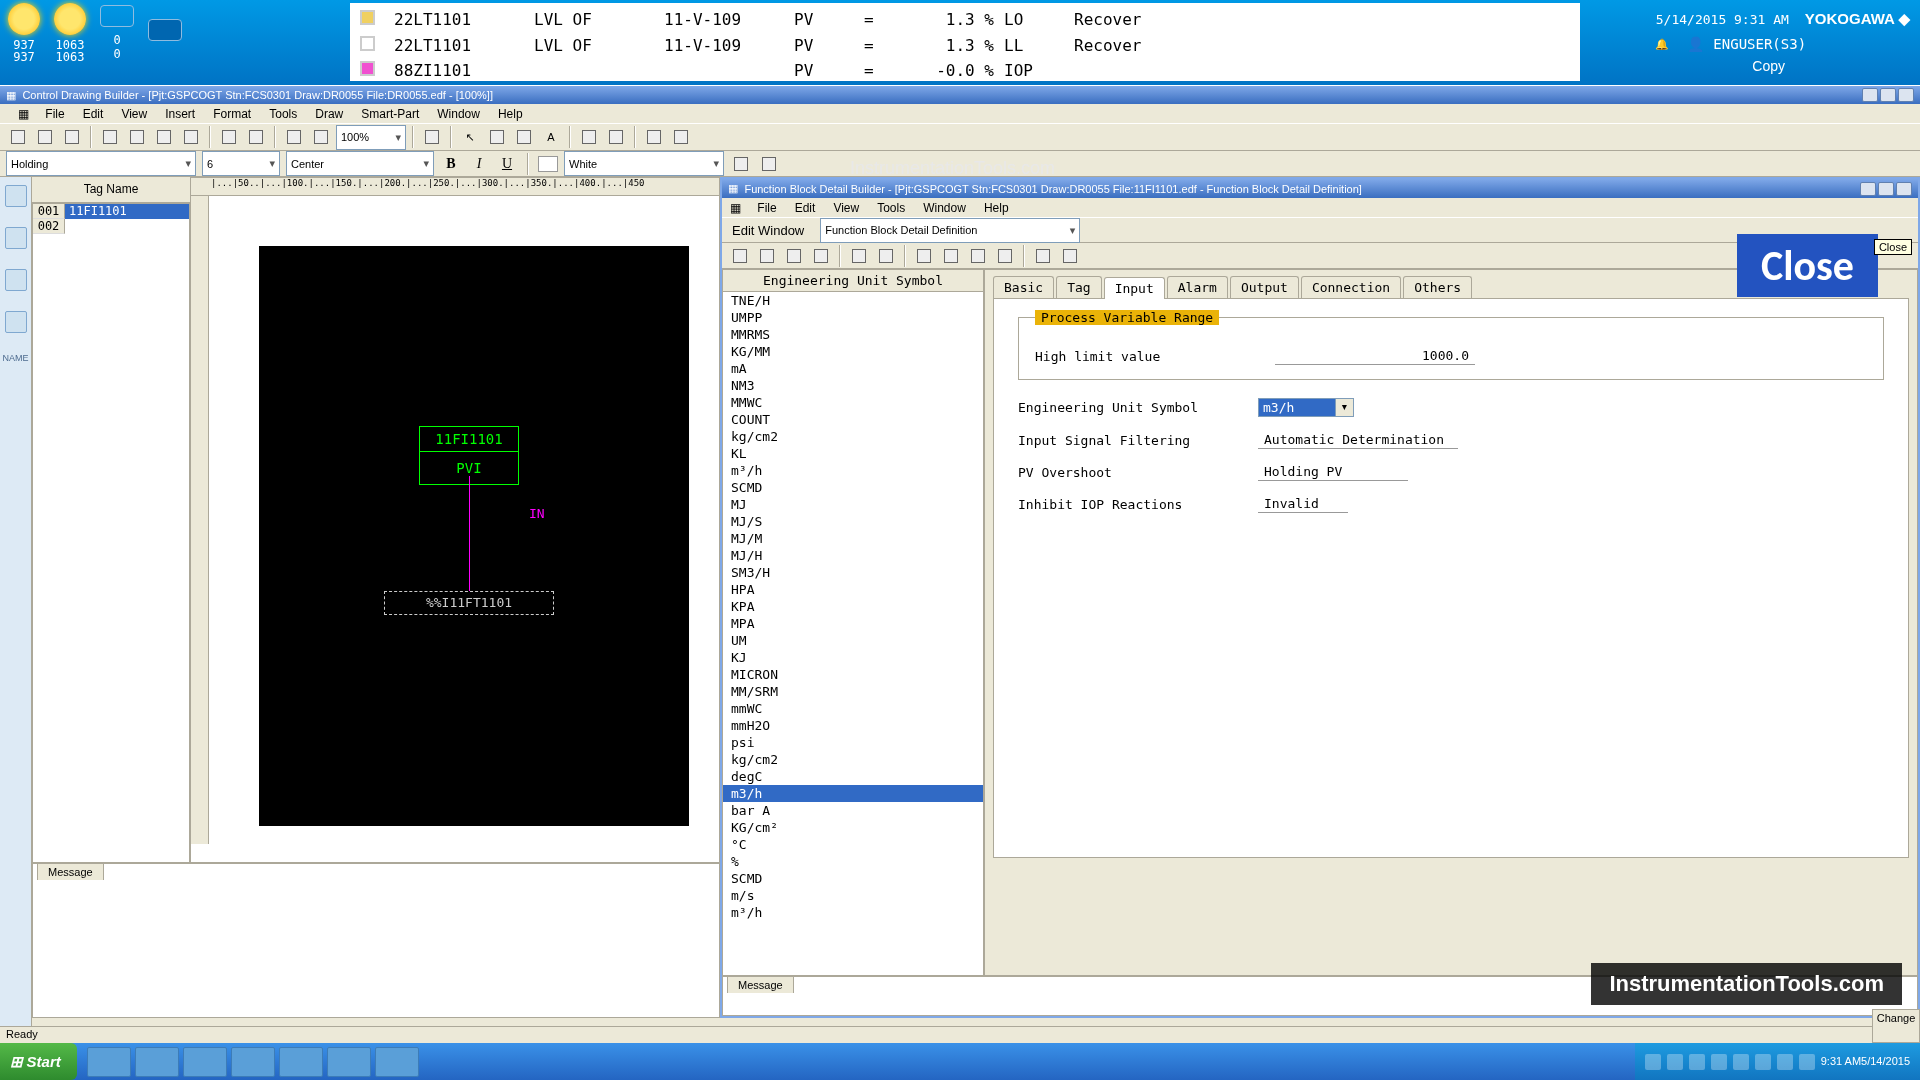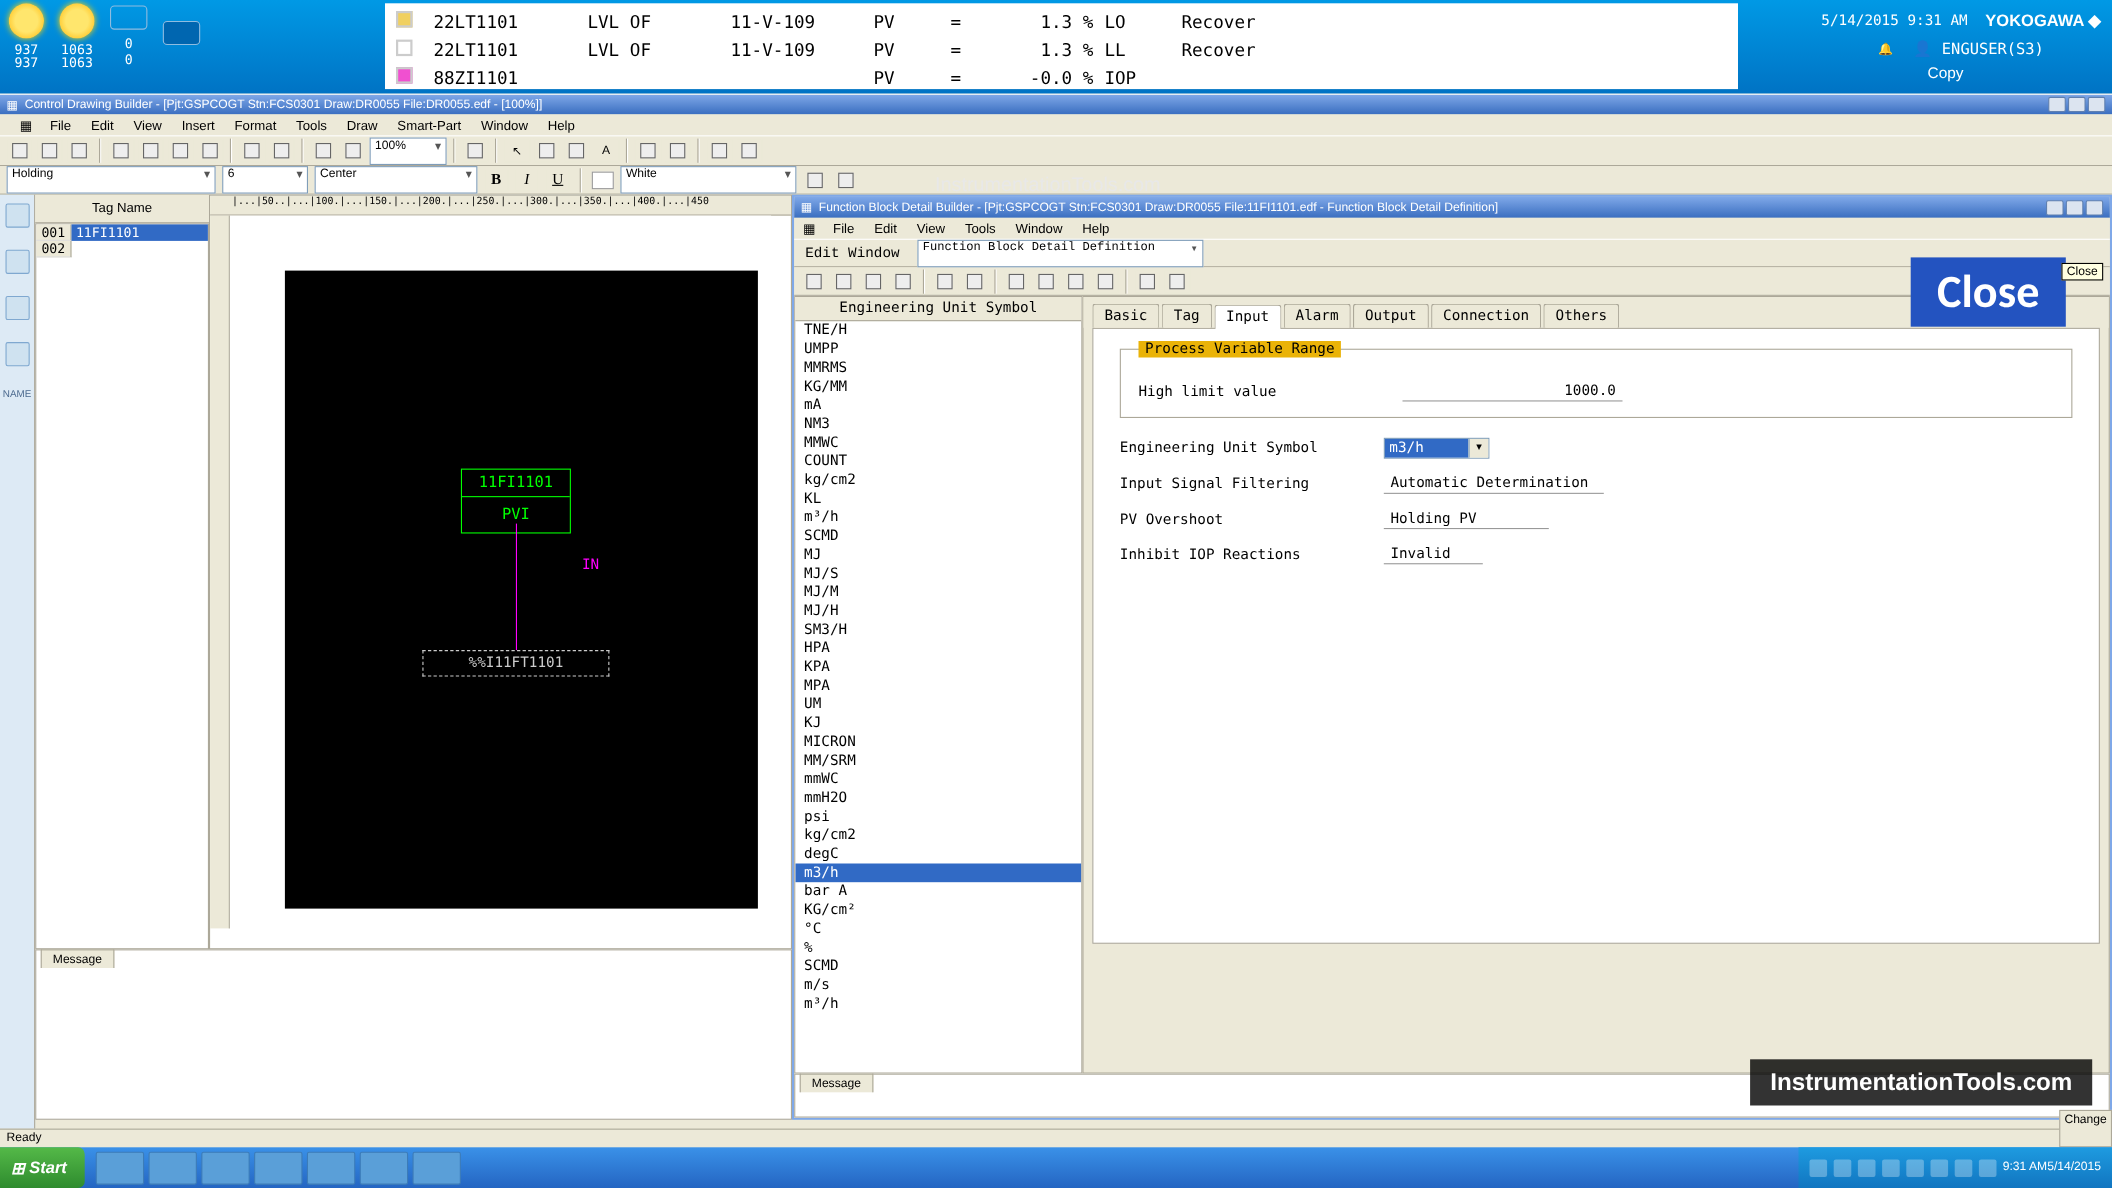--- a/index.html
+++ b/index.html
@@ -7,34 +7,34 @@
 .topbar{height:85px;background:linear-gradient(#0099e5,#0073c4);position:relative;color:#fff;}
 .topbar-left{position:absolute;left:8px;top:3px;display:flex;gap:14px;align-items:center;}
 .weather{display:flex;flex-direction:column;align-items:center;font-family:Consolas,monospace;font-size:12px;}
 .sun{width:32px;height:32px;background:radial-gradient(circle,#ffe66d 45%,#ffb400 100%);border-radius:50%;box-shadow:0 0 6px #ffd700;}
 .w-vals{margin-top:4px;line-height:1;}
 .mini-ind{display:flex;flex-direction:column;align-items:center;font-family:Consolas,monospace;font-size:12px;}
 .mini-box{width:34px;height:22px;border:1px solid #8fbce0;border-radius:4px;margin-bottom:6px;}
 .alarm-panel{position:absolute;left:350px;top:3px;width:1230px;height:78px;background:#fff;color:#000;font-family:Consolas,monospace;font-size:16px;padding:4px 10px;line-height:1.6;}
 .alarm-row{display:grid;grid-template-columns:24px 130px 120px 120px 60px 30px 90px 60px 200px;gap:10px;}
 .al-sq{width:15px;height:15px;border:2px solid #ccc;margin-top:3px;}
-.topbar-right{position:absolute;right:10px;top:10px;display:flex;flex-direction:column;align-items:center;gap:8px;color:#fff;}
+.topbar-right{position:absolute;right:10px;top:10px;display:flex;flex-direction:column;align-items:flex-start;gap:8px;color:#fff;}
 .tb-time{font-family:Consolas,monospace;font-size:13px;}
 .tb-logo{font-size:15px;font-weight:bold;}
 .tb-user{font-family:Consolas,monospace;font-size:14px;}
 .winbar{height:19px;background:linear-gradient(#7fa8e8,#3a6ec0);color:#fff;font-size:11px;padding:2px 6px;display:flex;align-items:center;justify-content:space-between;border-top:1px solid #fff;}
 .winbtns{display:flex;gap:2px;}
 .winbtn{width:16px;height:14px;background:#dce4f0;border:1px solid #6080b0;border-radius:2px;}
 .menubar{height:19px;background:#ece9d8;display:flex;align-items:center;padding:0 18px;font-size:12px;gap:2px;}
 .menubar span{padding:2px 8px;cursor:default;}
 .toolbar{height:28px;background:#ece9d8;border-top:1px solid #fff;border-bottom:1px solid #aca899;display:flex;align-items:center;padding:0 6px;gap:3px;}
 .tbtn{width:24px;height:22px;border:1px solid #ece9d8;display:flex;align-items:center;justify-content:center;}
 .tbtn-box{width:14px;height:14px;border:1px solid #666;background:#eee;}
 .tsep{width:2px;height:22px;border-left:1px solid #aca899;border-right:1px solid #fff;margin:0 3px;}
-.combo{height:25px;background:#fff;border:1px solid #7f9db9;padding:0 4px;display:flex;align-items:flex-start;font-size:11px;}
+.combo{height:25px;background:#fff;border:1px solid #7f9db9;padding:0 4px;display:flex;align-items:center;font-size:11px;}
 .combo-arr{margin-left:auto;color:#555;}
 .fmt-bar{height:26px;background:#ece9d8;border-bottom:1px solid #aca899;display:flex;align-items:center;padding:0 6px;gap:6px;}
 .fmt-btn{width:22px;height:20px;border:1px solid #ece9d8;display:flex;align-items:center;justify-content:center;font-family:"Times New Roman";font-size:14px;}
 .color-swatch{width:20px;height:16px;background:#fff;border:1px solid #999;}
 .main-area{position:absolute;left:0;top:177px;right:0;bottom:37px;}
 .left-strip{position:absolute;left:0;top:0;width:32px;bottom:0;background:#ddeaf5;border-right:1px solid #aca899;display:flex;flex-direction:column;align-items:center;gap:20px;padding-top:8px;}
 .ls-icon{width:22px;height:22px;background:#cfe2f0;border:1px solid #7fa8d0;border-radius:2px;}
 .ls-txt{font-size:9px;color:#4d6b8f;}
 .tree-panel{position:absolute;left:32px;top:0;width:158px;height:26px;background:#ece9d8;border-bottom:1px solid #aca899;text-align:center;padding-top:5px;font-size:12px;}
 .tree-list{position:absolute;left:32px;top:26px;width:158px;bottom:180px;background:#fff;border:1px solid #aca899;}
@@ -51,21 +51,21 @@
 .fb-cell{border-bottom:1px solid #0f0;padding:4px 0;}
 .in-lbl{position:absolute;left:270px;top:260px;color:#f0f;font-family:Consolas,monospace;font-size:13px;}
 .v-line{position:absolute;left:210px;top:230px;width:0;height:115px;border-left:1px solid #f0f;}
 .src-block{position:absolute;left:125px;top:345px;width:170px;height:24px;border:1px dashed #ccc;color:#ccc;font-family:Consolas,monospace;font-size:13px;text-align:center;padding-top:3px;}
 .msg-panel{position:absolute;left:32px;bottom:25px;width:688px;height:155px;background:#fff;border:1px solid #aca899;}
 .msg-tab{position:absolute;left:4px;top:-1px;background:#ece9d8;border:1px solid #aca899;border-bottom:none;padding:2px 10px;font-size:11px;}
 .sub-window{position:absolute;left:720px;top:0;right:0;bottom:25px;background:#ece9d8;border:2px solid #7fa8e8;}
 .sub-win-title{height:19px;background:linear-gradient(#7fa8e8,#3a6ec0);color:#fff;font-size:11px;padding:2px 6px;display:flex;align-items:center;justify-content:space-between;}
 .sub-menubar{height:19px;background:#ece9d8;display:flex;align-items:center;padding:0 8px;font-size:12px;gap:2px;}
 .sub-menubar span{padding:2px 8px;}
-.edit-row{height:26px;background:#ece9d8;border-top:1px solid #fff;border-bottom:1px solid #aca899;display:flex;align-items:center;padding:0 10px;gap:16px;font-family:Liberation Mono, monospace;font-size:13px;}
+.edit-row{height:26px;background:#ece9d8;border-top:1px solid #fff;border-bottom:1px solid #aca899;display:flex;align-items:center;padding:0 10px;gap:16px;font-family:Liberation Sans, sans-serif;font-size:13px;}
 .sub-toolbar{height:26px;background:#ece9d8;border-bottom:1px solid #aca899;display:flex;align-items:center;padding:0 6px;gap:3px;}
 .sub-body{position:absolute;left:0;top:90px;right:0;bottom:40px;display:flex;}
 .unit-panel{width:262px;background:#fff;border:1px solid #aca899;display:flex;flex-direction:column;}
 .unit-title{background:#ece9d8;border-bottom:1px solid #aca899;text-align:center;padding:3px 0;font-family:Consolas,monospace;font-size:13px;}
 .unit-list{flex:1;overflow:auto;font-family:Consolas,monospace;font-size:13px;}
 .unit-item{padding:1px 8px;cursor:default;}
 .unit-sel{background:#316ac5;color:#fff;}
 .form-panel{flex:1;background:#ece9d8;border:1px solid #aca899;padding:0;}
 .tabs{display:flex;background:#ece9d8;padding:6px 8px 0 8px;font-family:Consolas,monospace;font-size:13px;}
 .tab{border:1px solid #aca899;border-bottom:none;padding:3px 10px;background:#ece9d8;margin-right:2px;border-radius:3px 3px 0 0;}

